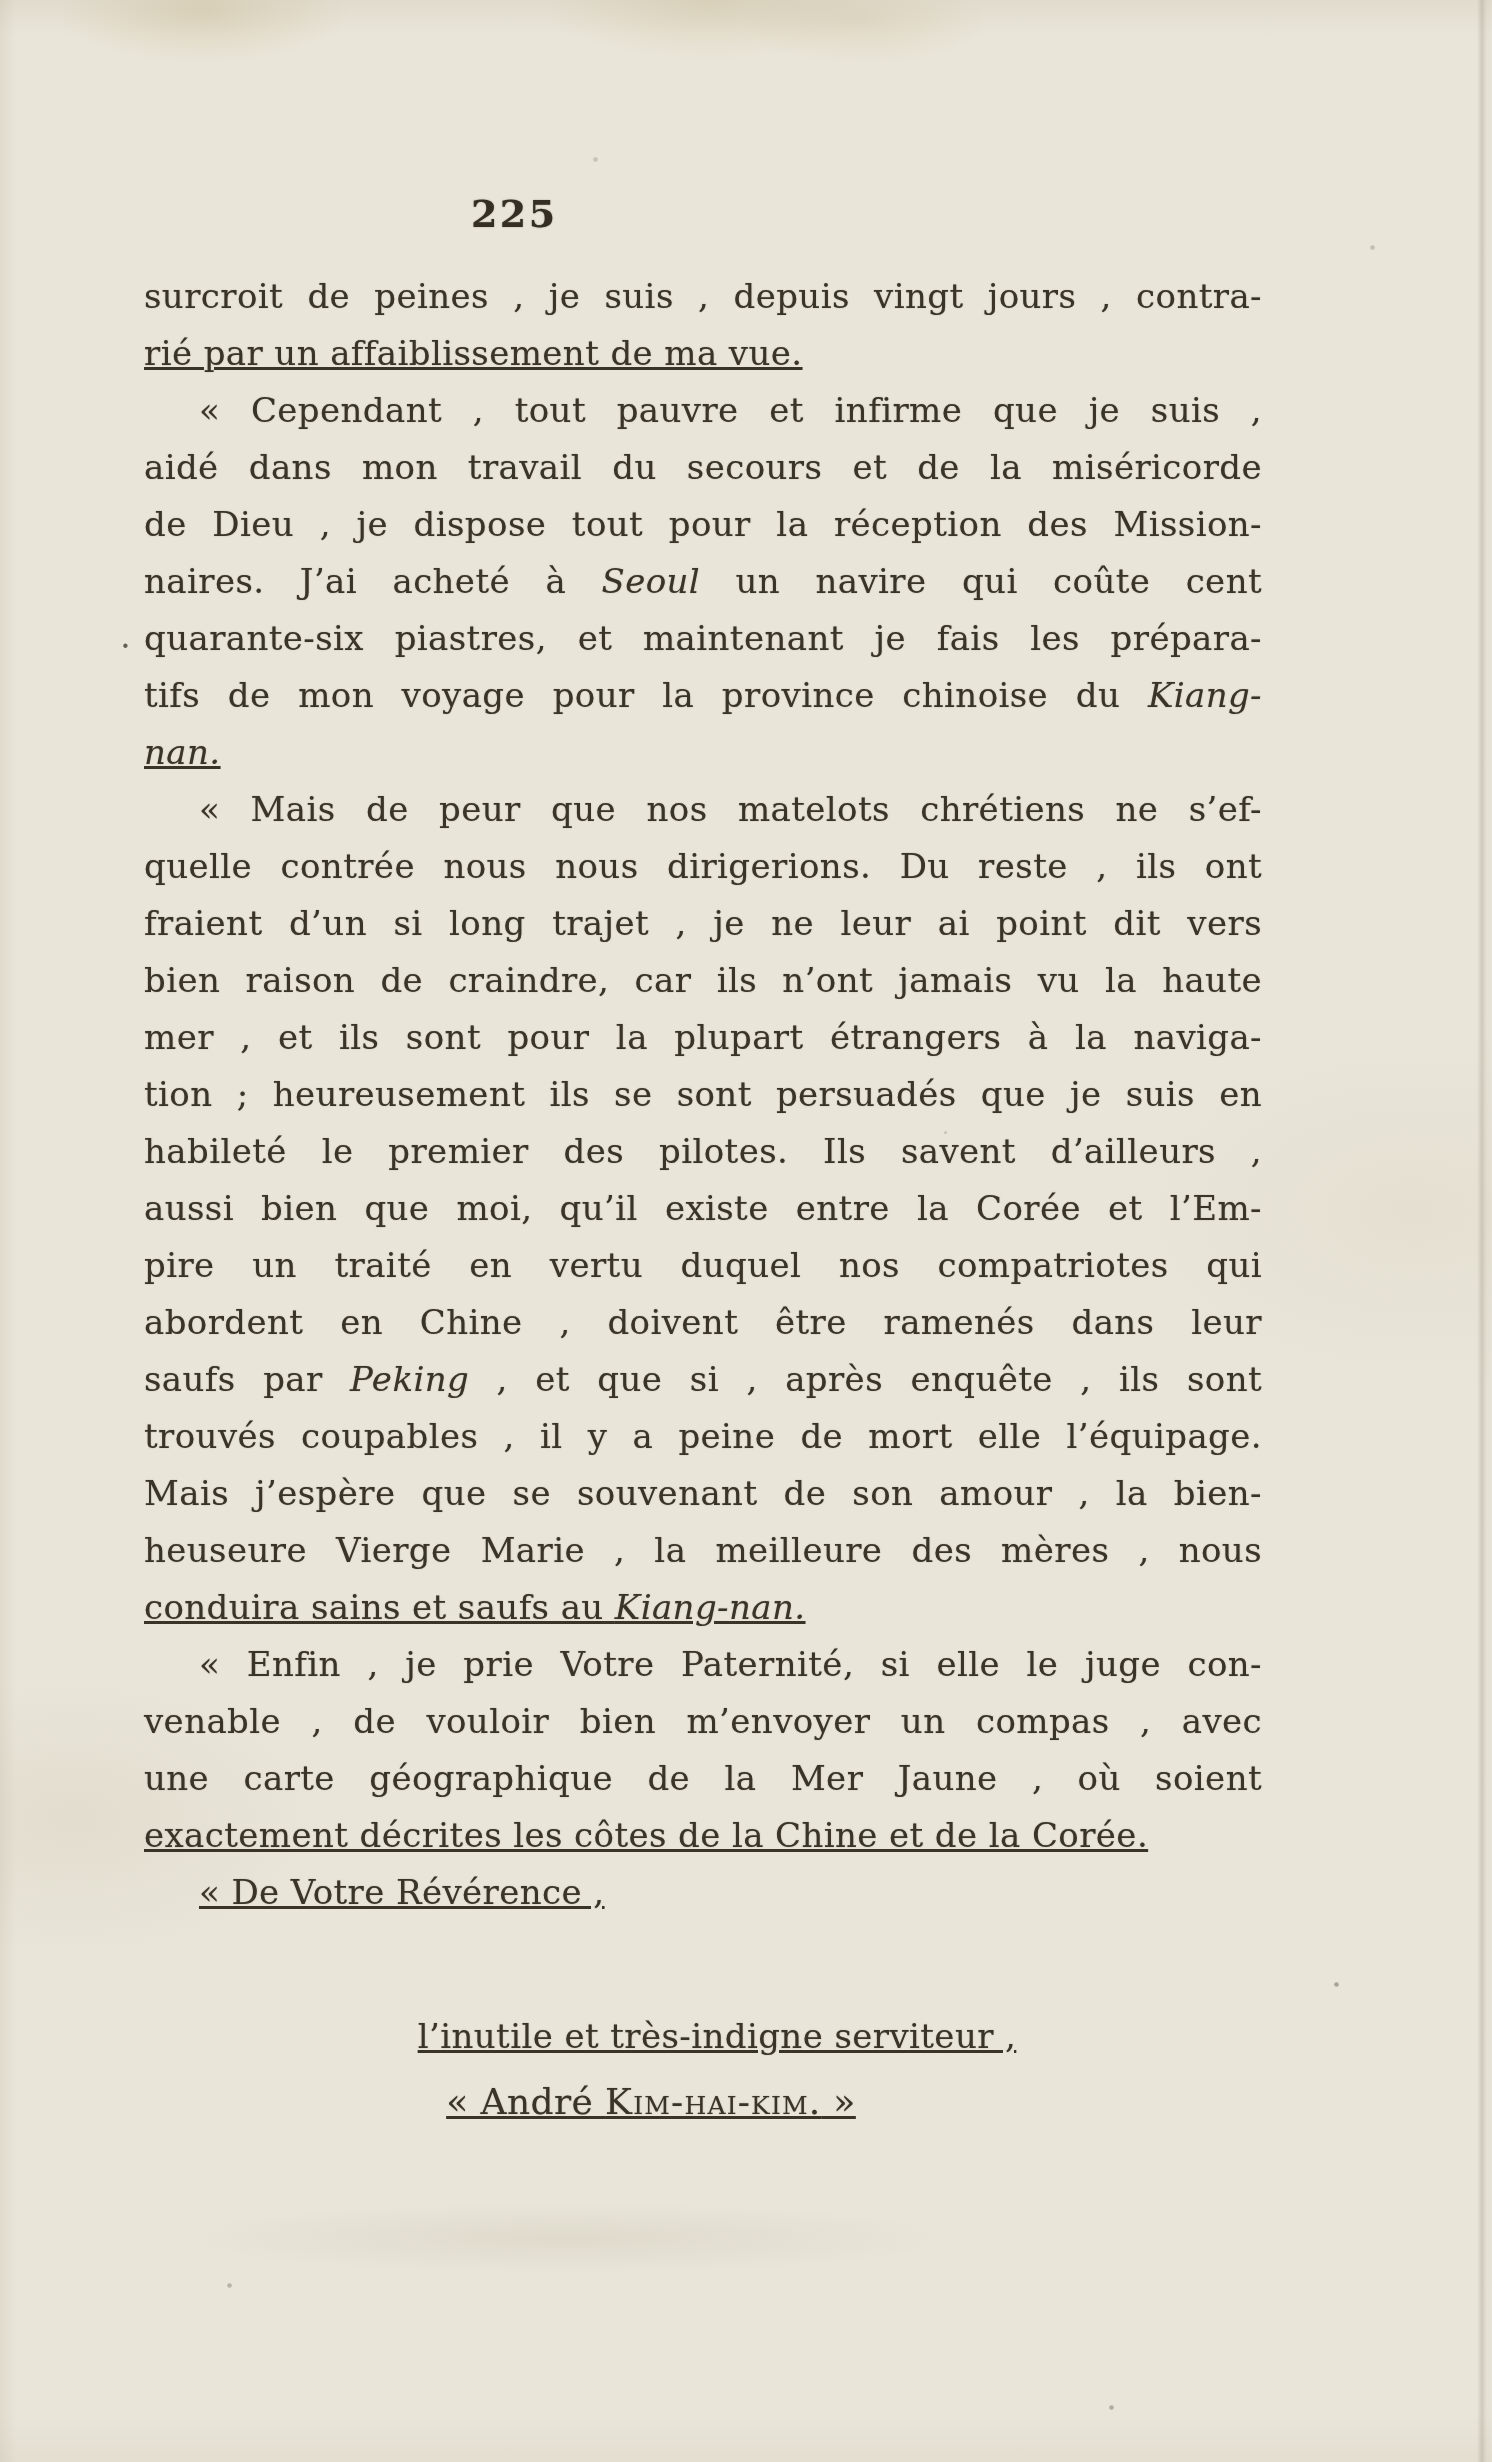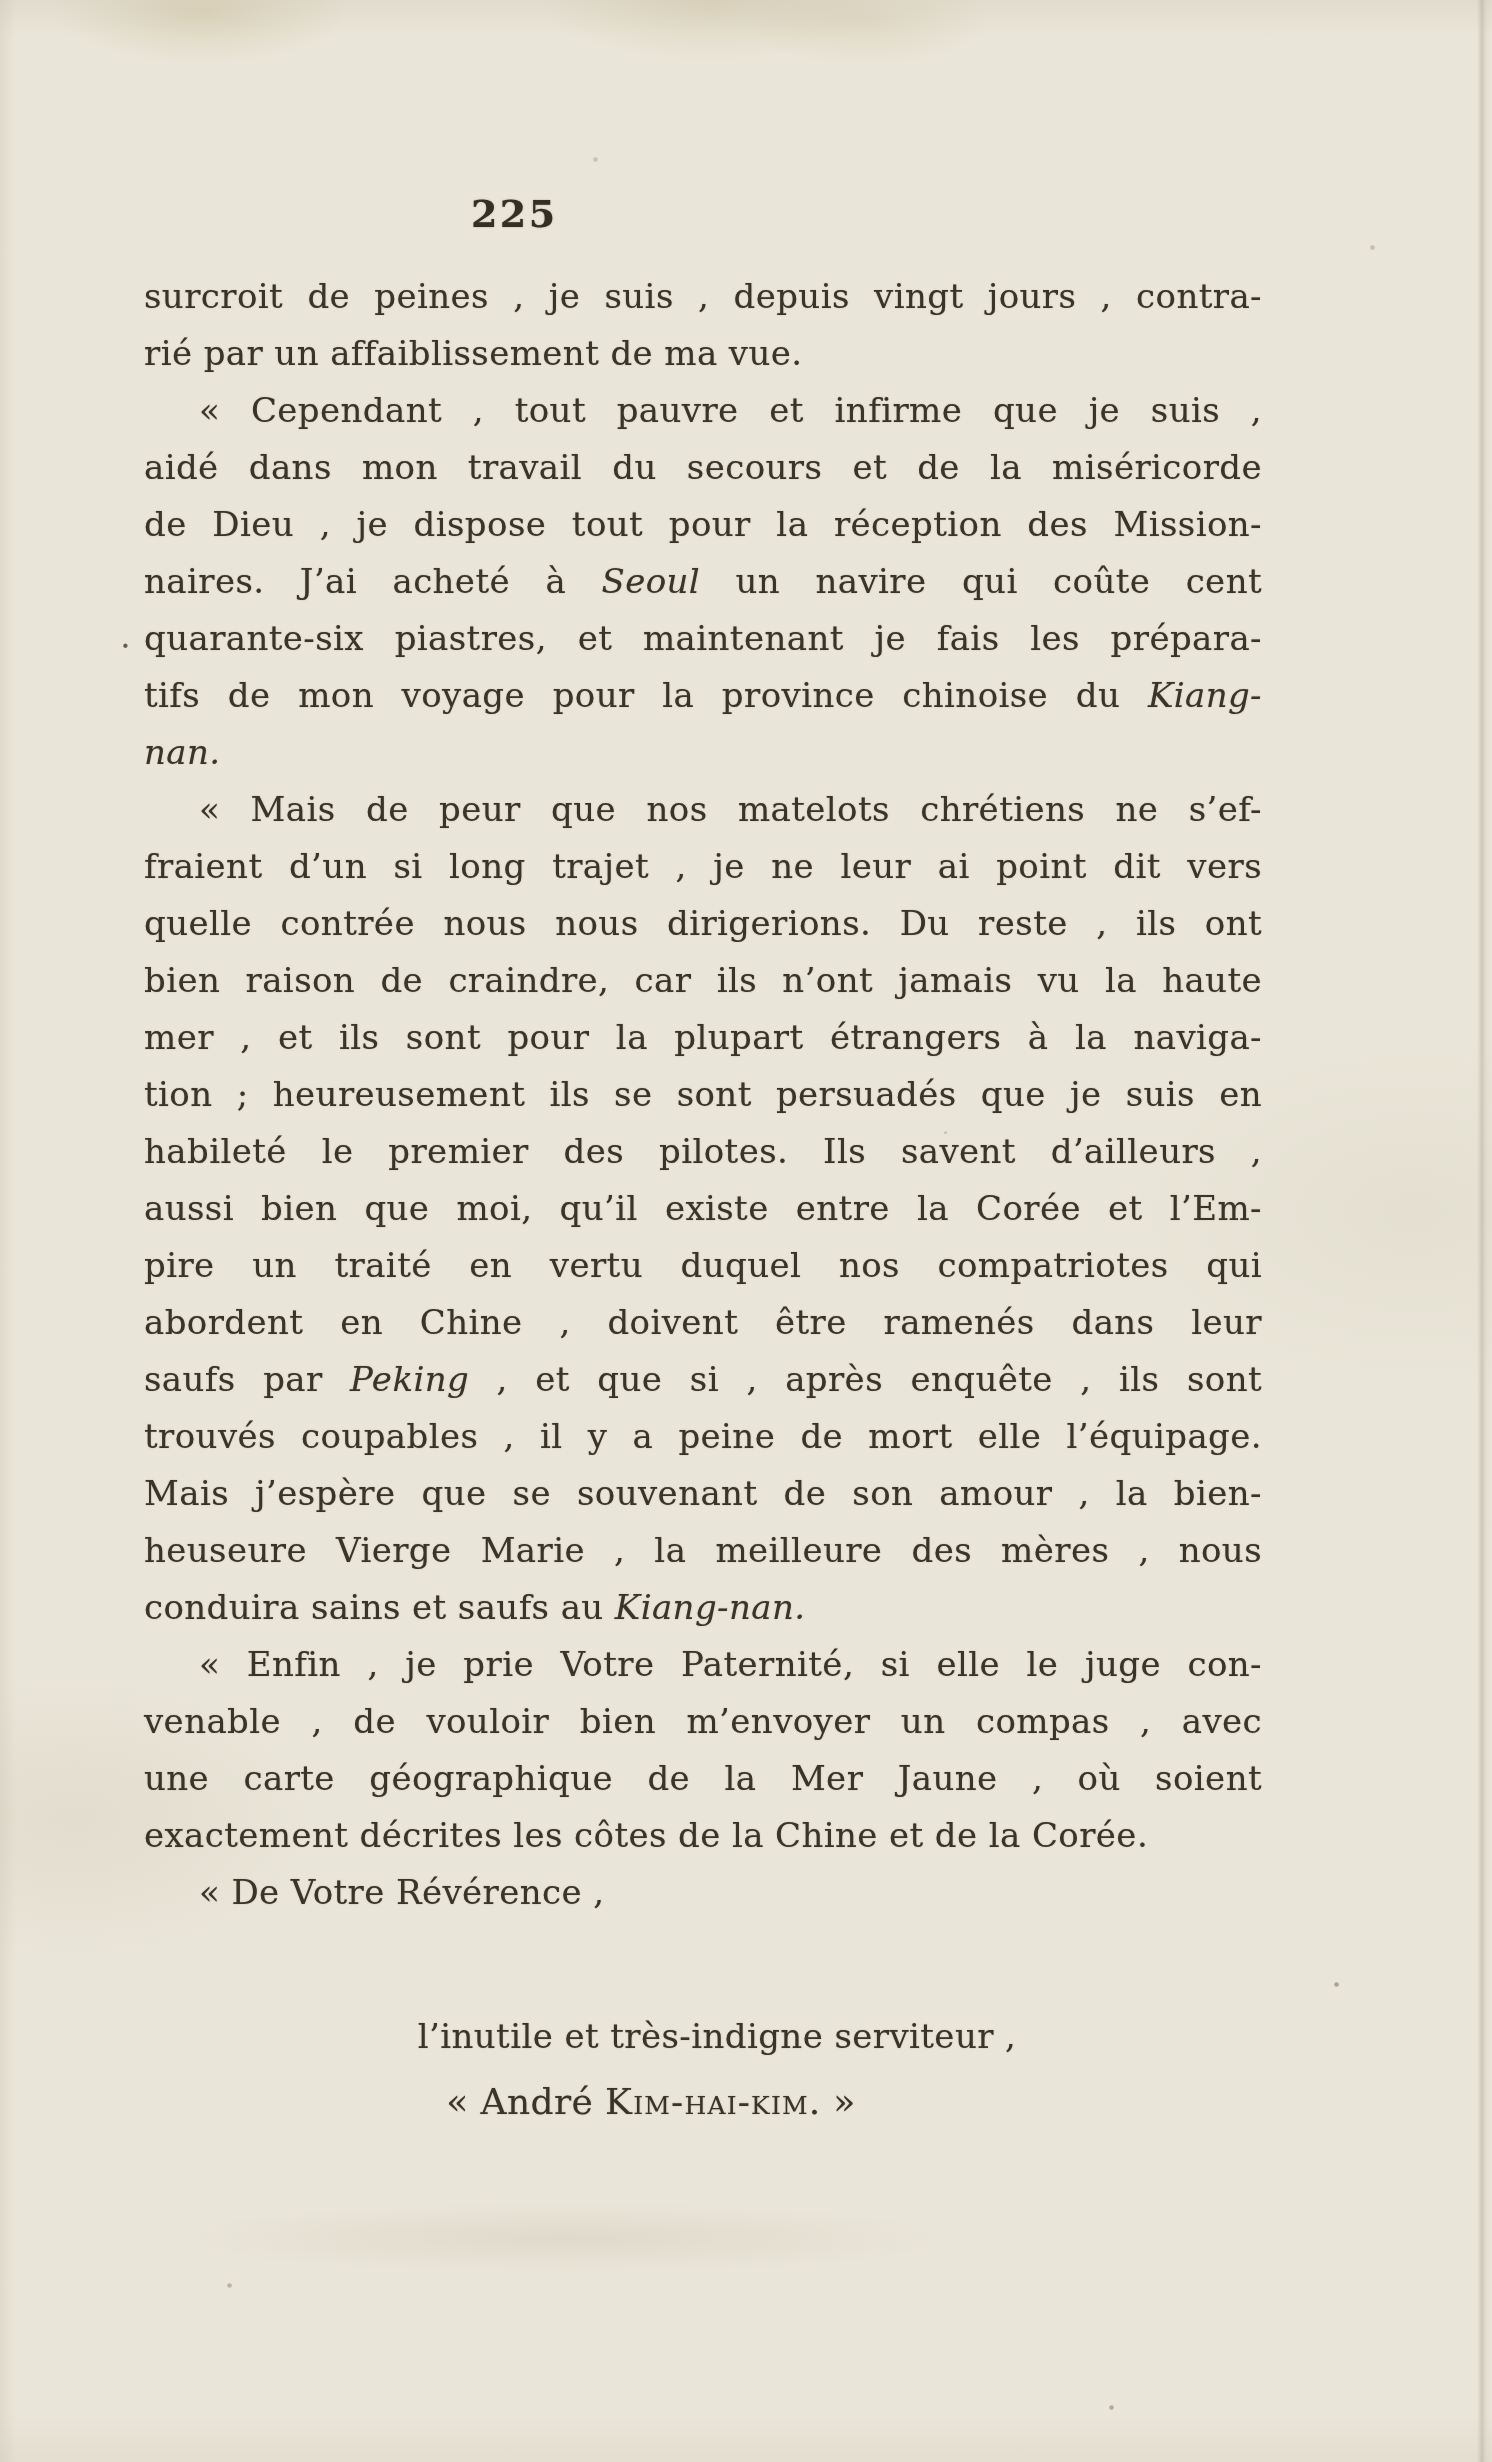--- a/index.html
+++ b/index.html
@@ -33,21 +33,21 @@
   .letter-body{
     position:absolute;left:144px;top:268px;width:1118px;
     font-size:34px;line-height:57px;letter-spacing:0.4px;
     text-shadow:0 0 1.2px rgba(63,56,44,.42);
   }
   .line{
     height:57px;
     text-align:justify;
     text-align-last:justify;
   }
-  .line.last{text-align-last:left;}
+  .line.last{text-align-last:left;text-decoration:underline;}
   .line.indent{padding-left:55px;}
   .it{font-style:italic;}
   .sc{font-variant:small-caps;letter-spacing:1.2px;}
   .closing{
     position:absolute;left:323px;top:2008px;width:788px;
     font-size:34px;line-height:57px;letter-spacing:0.4px;
     text-shadow:0 0 1.2px rgba(63,56,44,.42);
   }
   .signature{
     position:absolute;left:257px;top:2073px;width:788px;
@@ -83,22 +83,22 @@
       <div class="line"><span>surcroit de peines , je suis , depuis vingt jours , contra-</span></div>
       <div class="line last"><span>rié par un affaiblissement de ma vue.</span></div>
       <div class="line indent"><span>« Cependant , tout pauvre et infirme que je suis ,</span></div>
       <div class="line"><span>aidé dans mon travail du secours et de la miséricorde</span></div>
       <div class="line"><span>de Dieu , je dispose tout pour la réception des Mission-</span></div>
       <div class="line"><span>naires. J’ai acheté à </span><span class="it">Seoul</span><span> un navire qui coûte cent</span></div>
       <div class="line"><span>quarante-six piastres, et maintenant je fais les prépara-</span></div>
       <div class="line"><span>tifs de mon voyage pour la province chinoise du </span><span class="it">Kiang-</span></div>
       <div class="line last"><span class="it">nan.</span></div>
       <div class="line indent"><span>« Mais de peur que nos matelots chrétiens ne s’ef-</span></div>
+      <div class="line"><span>quelle contrée nous nous dirigerions. Du reste , ils ont</span></div>
       <div class="line"><span>fraient d’un si long trajet , je ne leur ai point dit vers</span></div>
-      <div class="line"><span>quelle contrée nous nous dirigerions. Du reste , ils ont</span></div>
       <div class="line"><span>bien raison de craindre, car ils n’ont jamais vu la haute</span></div>
       <div class="line"><span>mer , et ils sont pour la plupart étrangers à la naviga-</span></div>
       <div class="line"><span>tion ; heureusement ils se sont persuadés que je suis en</span></div>
       <div class="line"><span>habileté le premier des pilotes. Ils savent d’ailleurs ,</span></div>
       <div class="line"><span>aussi bien que moi, qu’il existe entre la Corée et l’Em-</span></div>
       <div class="line"><span>pire un traité en vertu duquel nos compatriotes qui</span></div>
       <div class="line"><span>abordent en Chine , doivent être ramenés dans leur</span></div>
       <div class="line"><span>saufs par </span><span class="it">Peking</span><span> , et que si , après enquête , ils sont</span></div>
       <div class="line"><span>trouvés coupables , il y a peine de mort elle l’équipage.</span></div>
       <div class="line"><span>Mais j’espère que se souvenant de son amour , la bien-</span></div>

